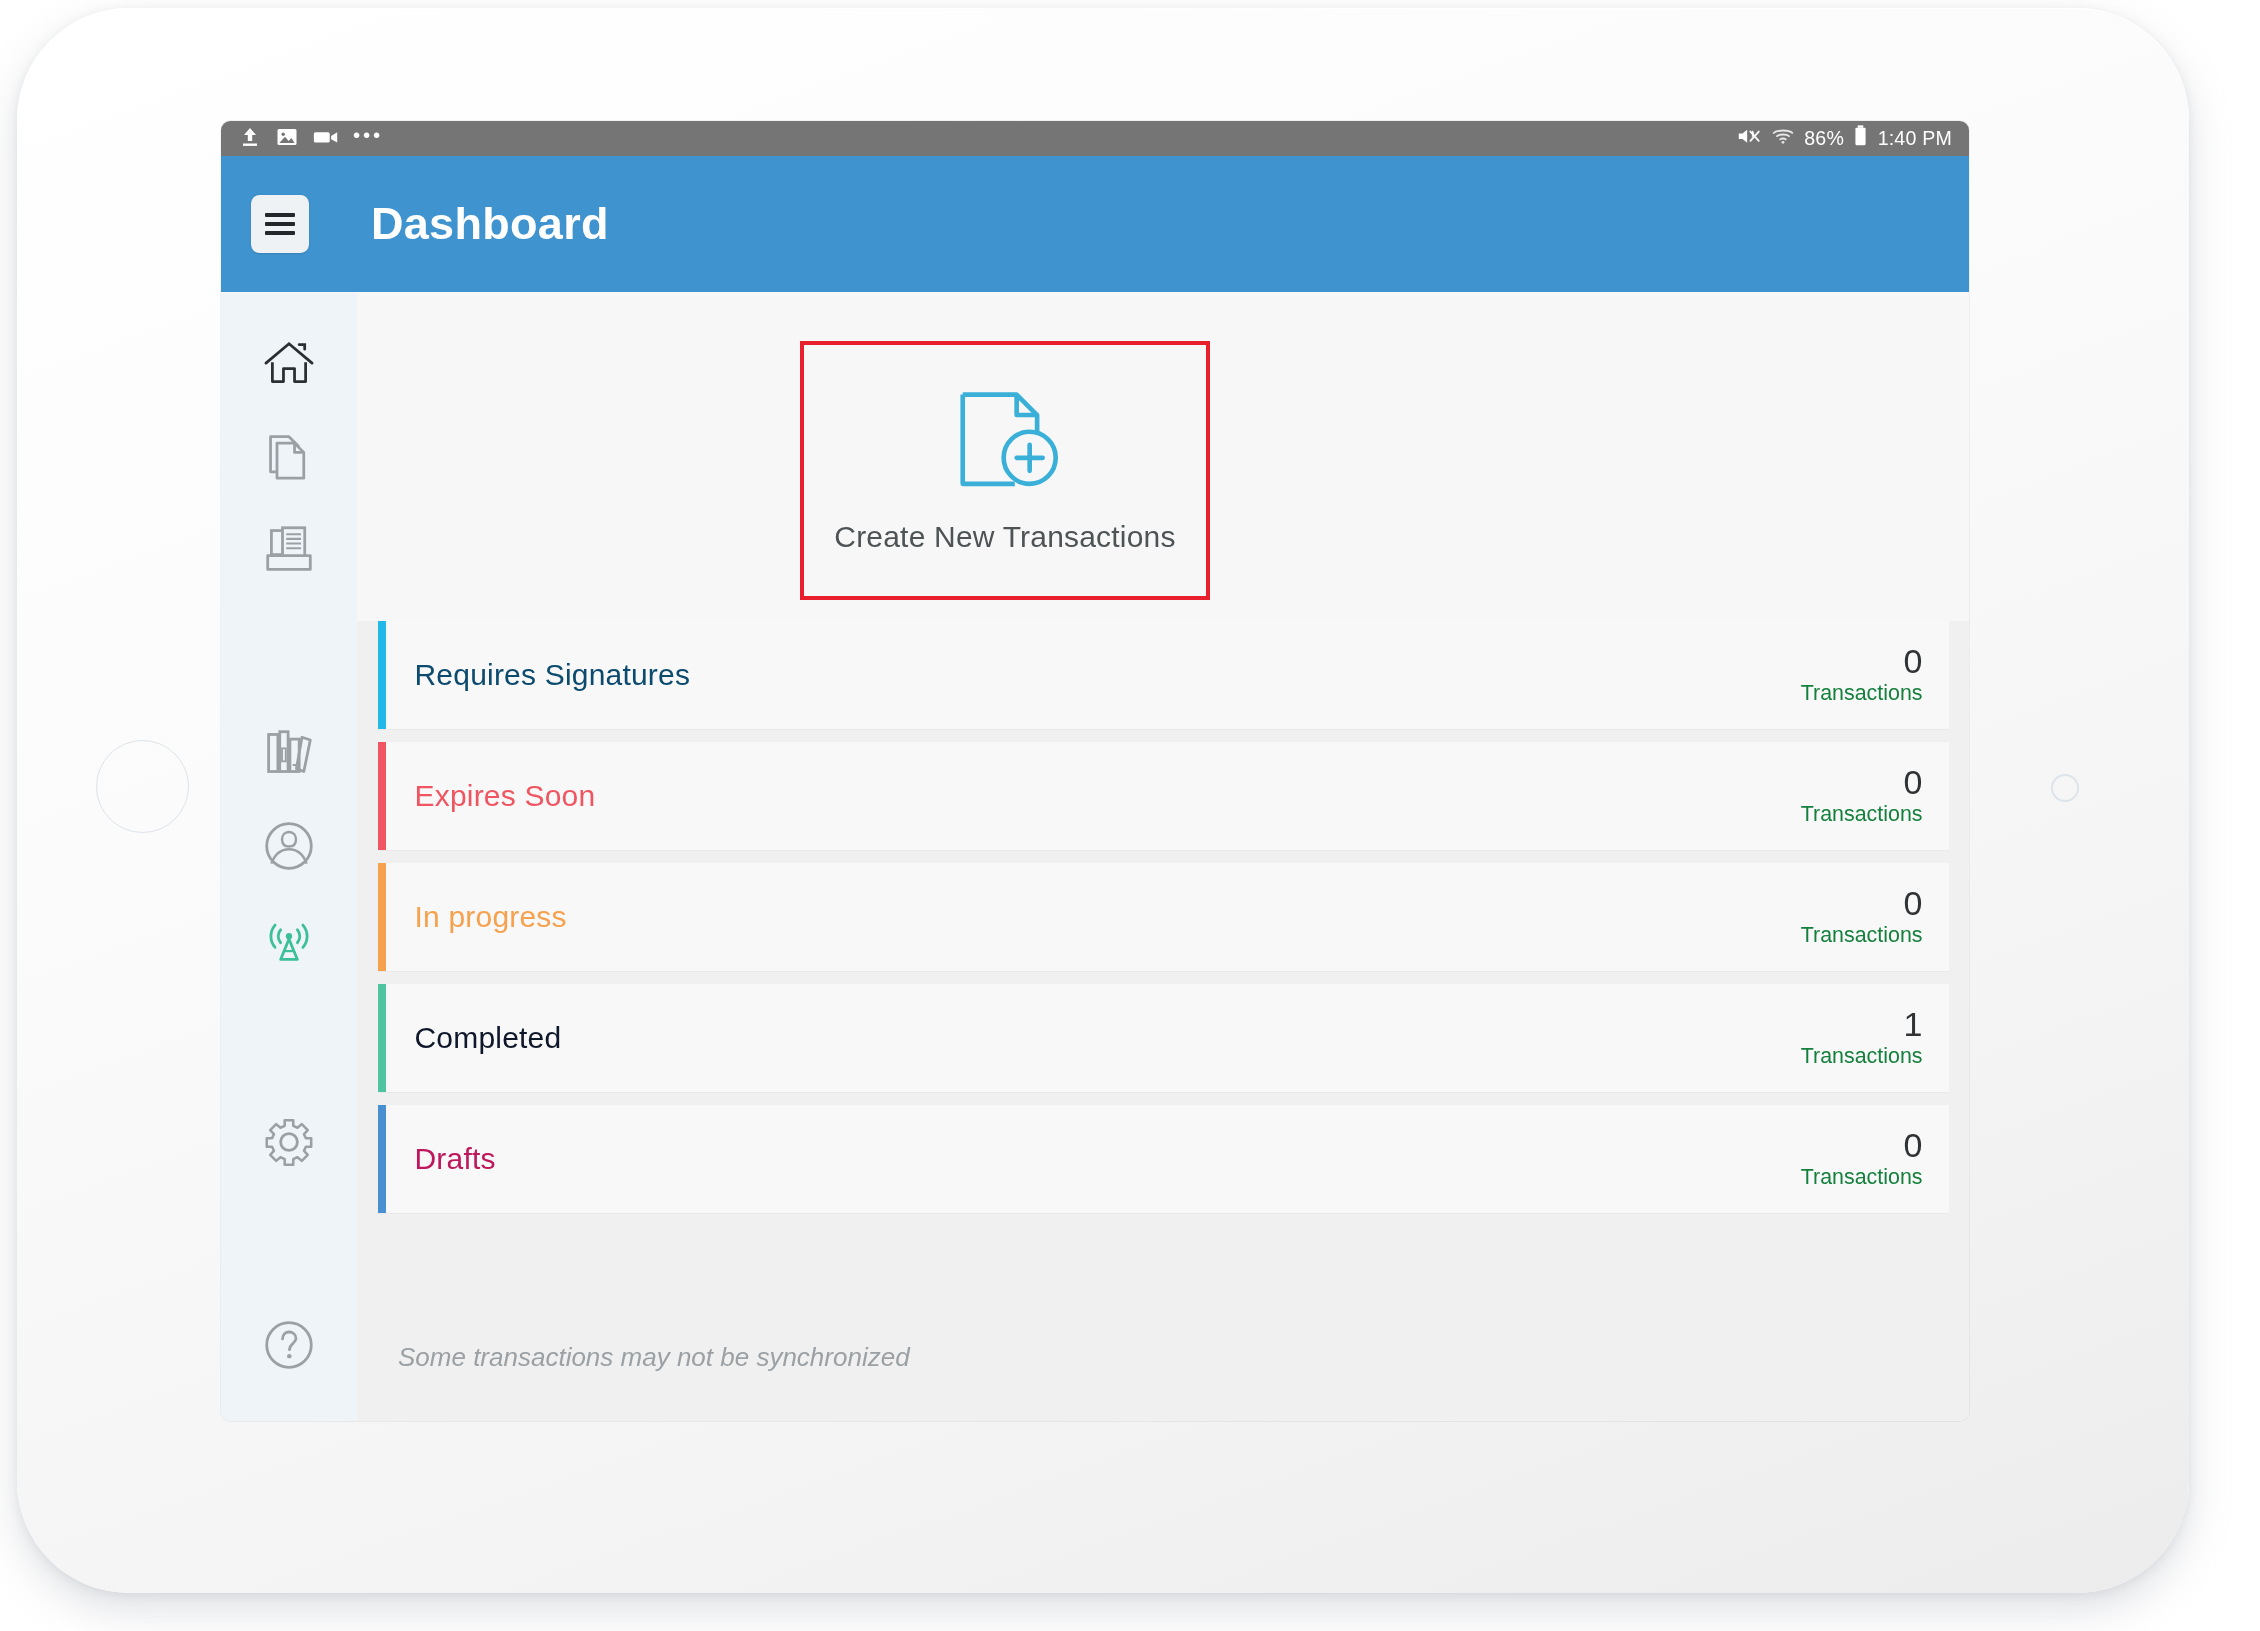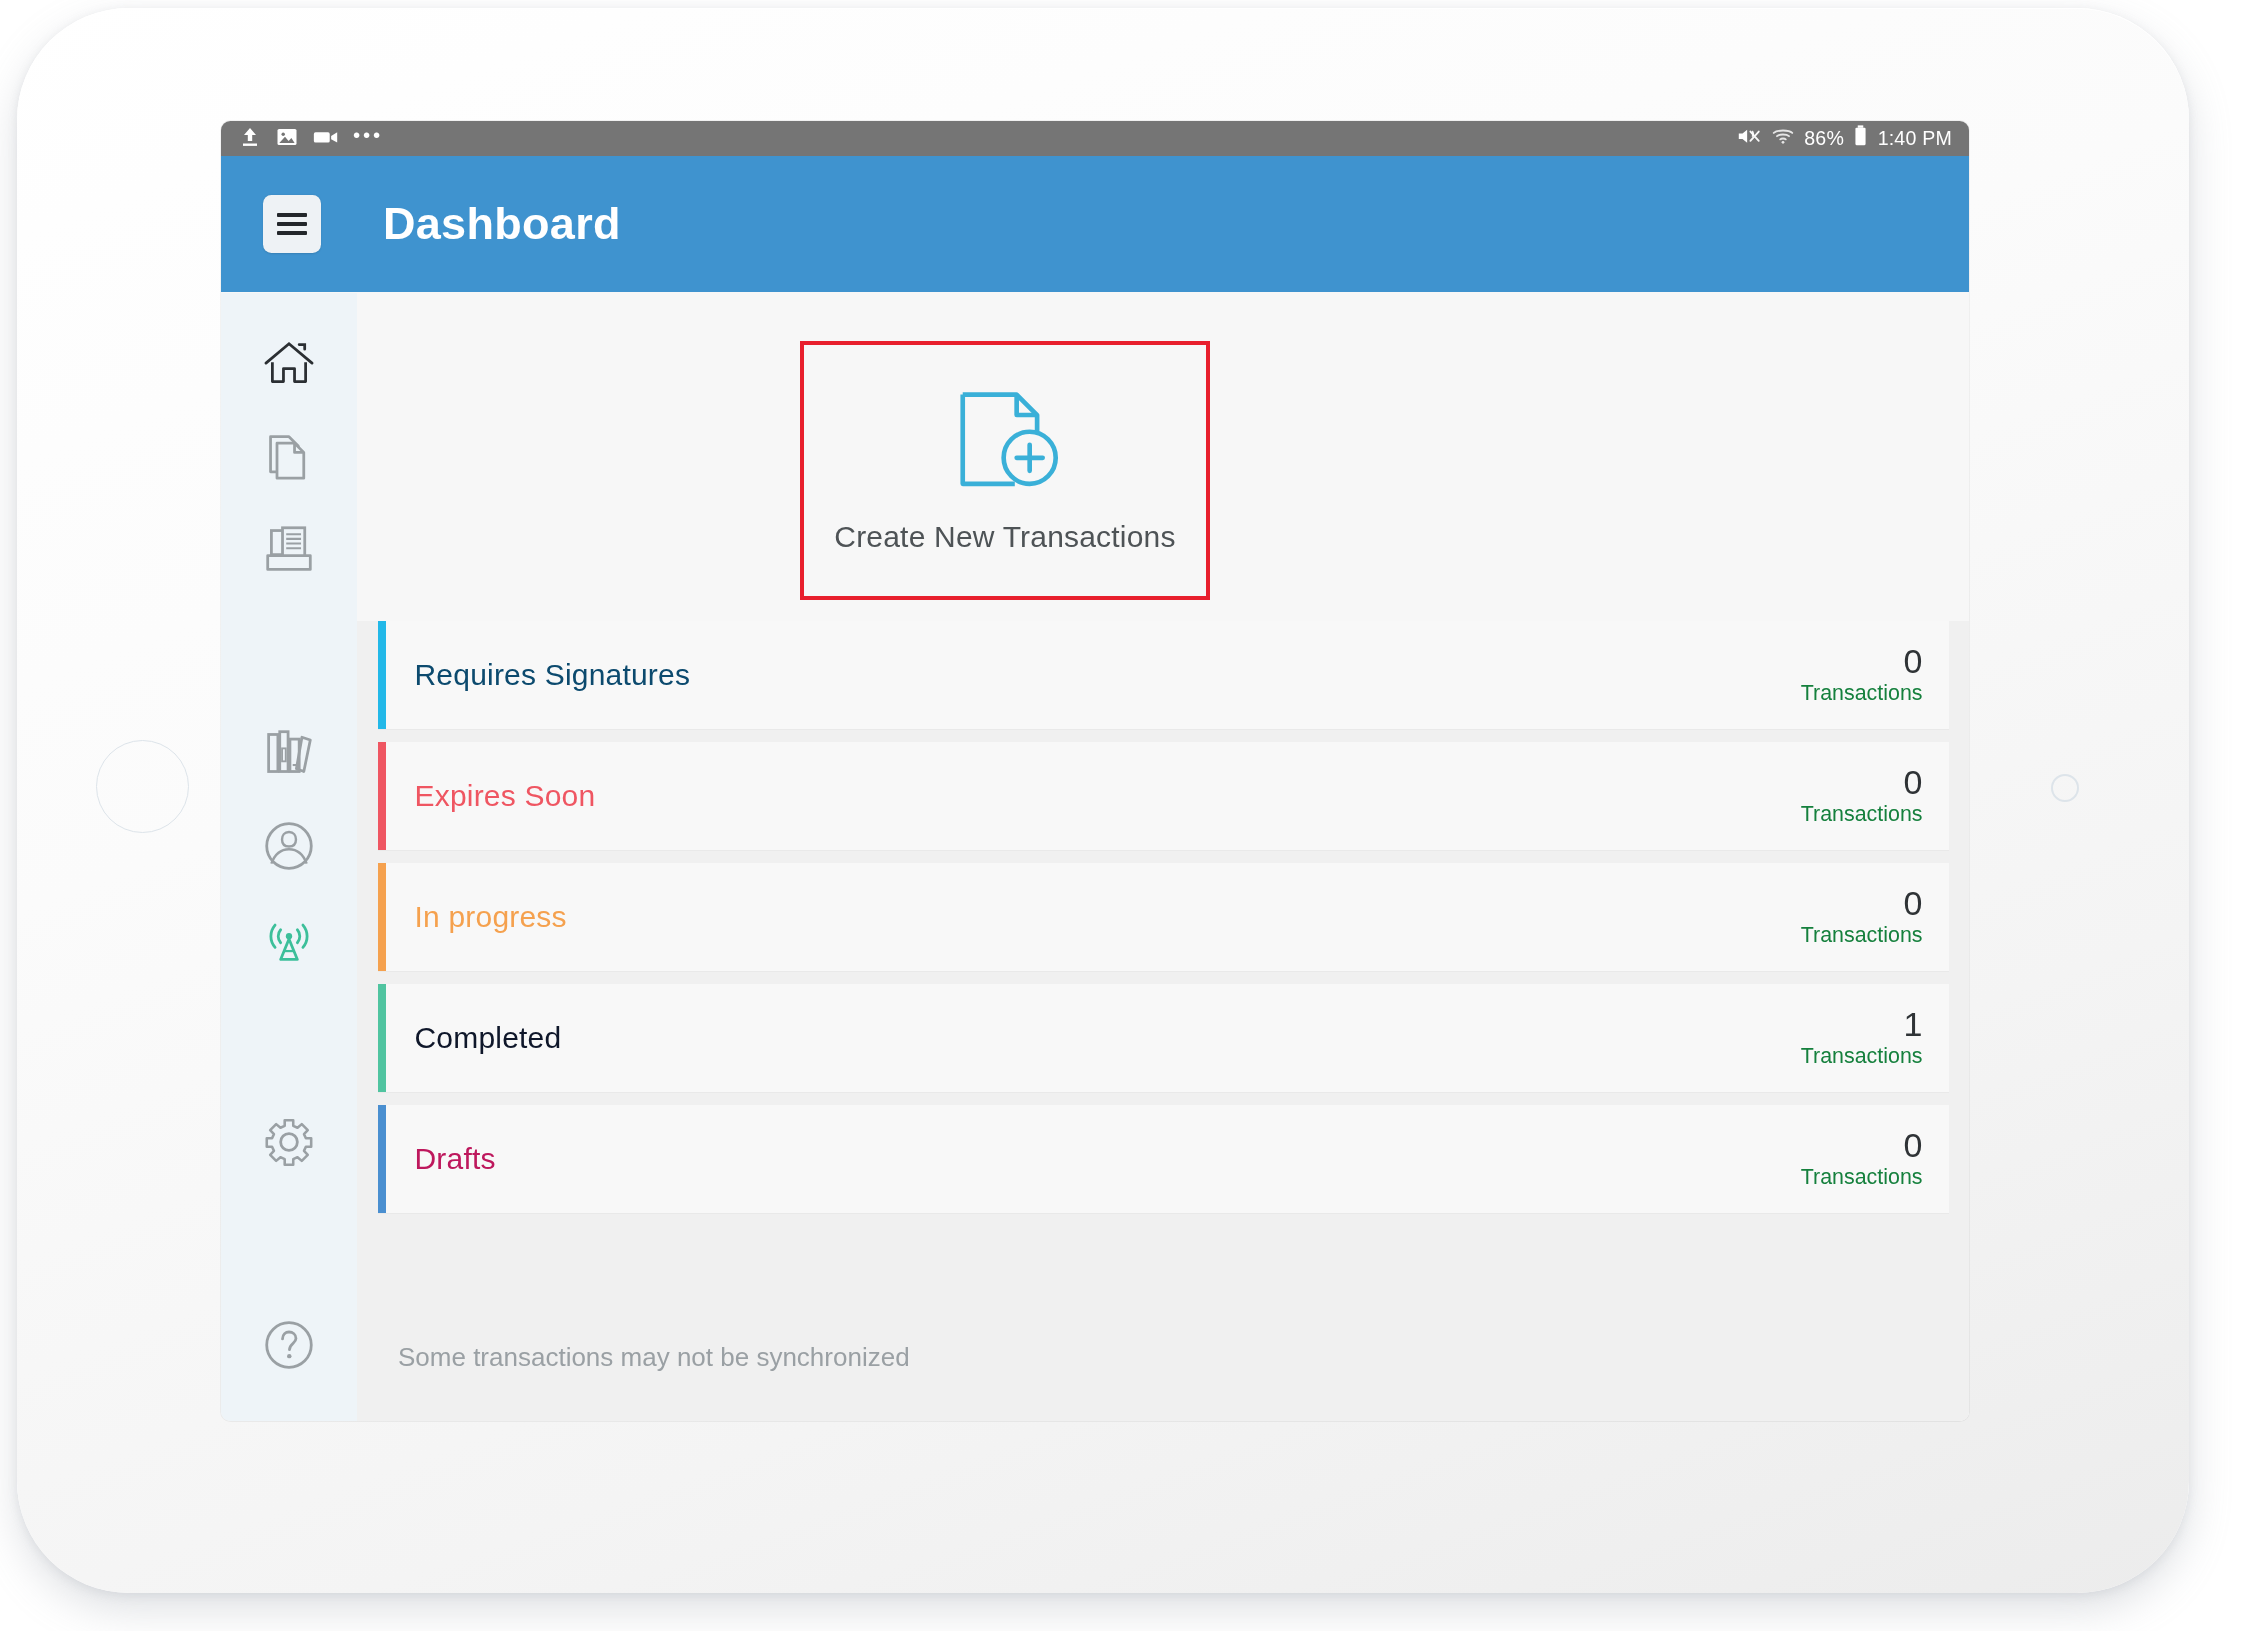--- a/index.html
+++ b/index.html
@@ -102,21 +102,21 @@
 
   
   .app-bar {
     position: absolute;
     left: 0; top: 35px;
     width: 100%;
     height: 136px;
     background: #3f93cf;
     display: flex;
     align-items: center;
-    padding-left: 42px;
+    padding-left: 30px;
   }
   .menu-button {
     width: 58px; height: 58px;
     background: #eef2f5;
     border-radius: 8.4px;
     display: flex;
     flex-direction: column;
     align-items: center;
     justify-content: center;
     gap: 5.6px;
@@ -253,20 +253,21 @@
     margin-top: 1.9px;
   }
 
   .sync-note {
     padding: 41px 0 0 41px;
     font-size: 26px;
     color: #9aa0a4;
     background: #f0f0f0;
     height: 121px;
     flex-shrink: 0;
+    font-style: italic;
   }
 </style>
 </head>
 <body>
 
 <div id="page">
 
   <div class="tablet-frame">
     <div class="home-button"></div>
     <div class="front-camera"></div>

